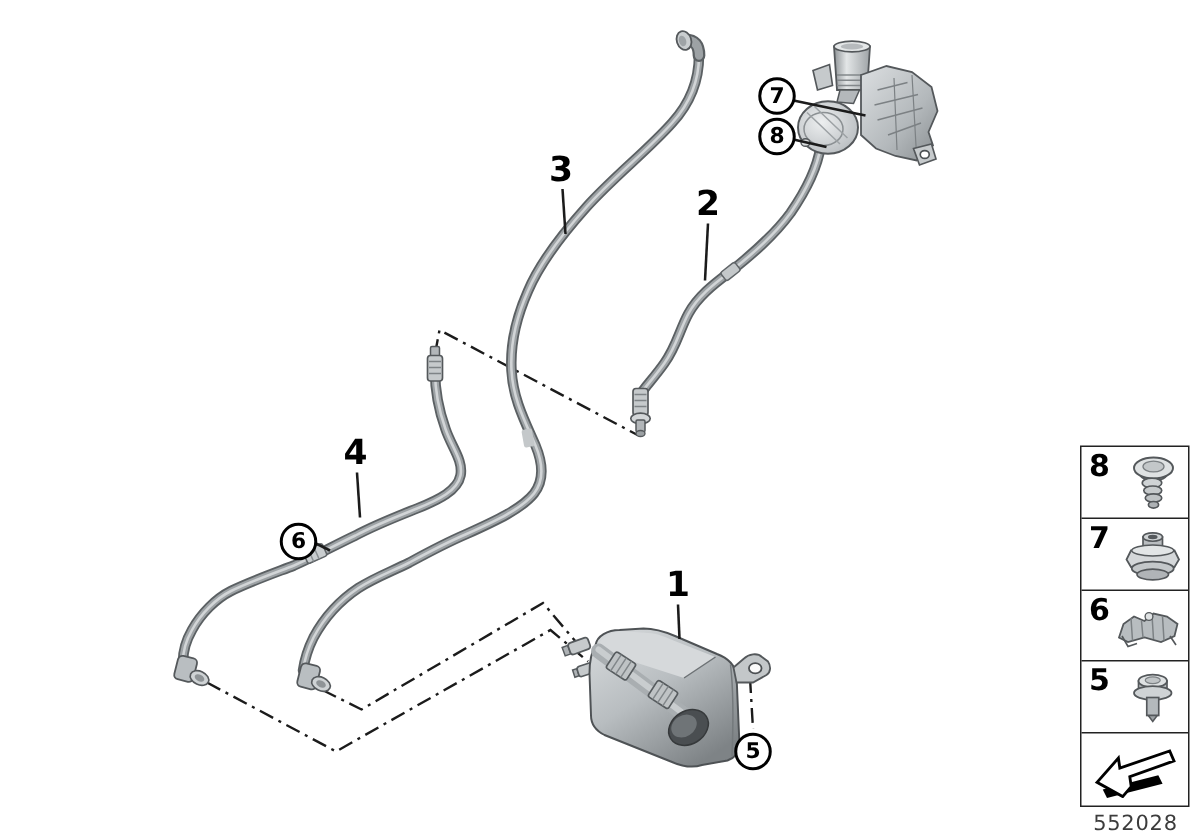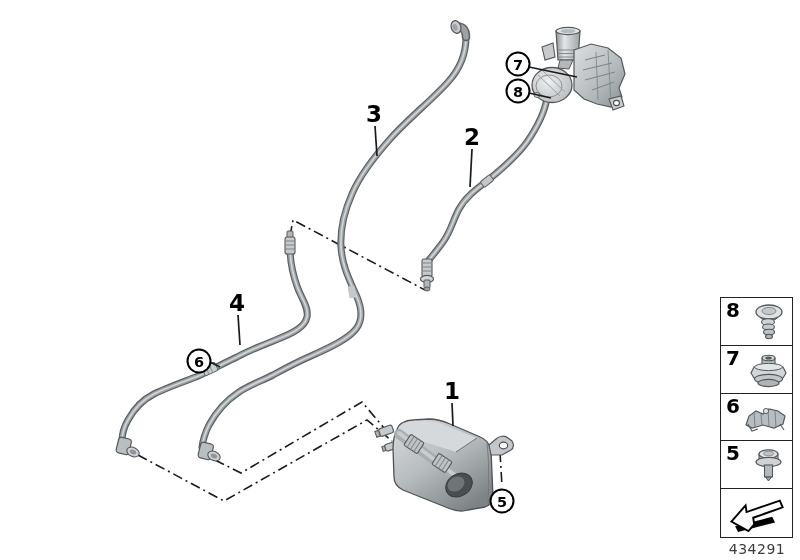--- a/index.html
+++ b/index.html
@@ -246,15 +246,15 @@
 
   <div class="lrow arrow-cell">
     <svg class="licon" width="62" height="38" viewBox="0 0 64 40">
       <polygon points="9,34 48,24 51,30 12,40" fill="#000000"></polygon>
       <polygon points="5,29 20,12 21,19 56,7 59,14 28,25 29,32 23,39" fill="#ffffff" stroke="#000000" stroke-width="2" stroke-linejoin="miter"></polygon>
     </svg>
   </div>
 
 </aside>
 
-<div class="footer-num">434291</div>
+<div class="footer-num">552028</div>
 
 </div>
 
 </body></html>

